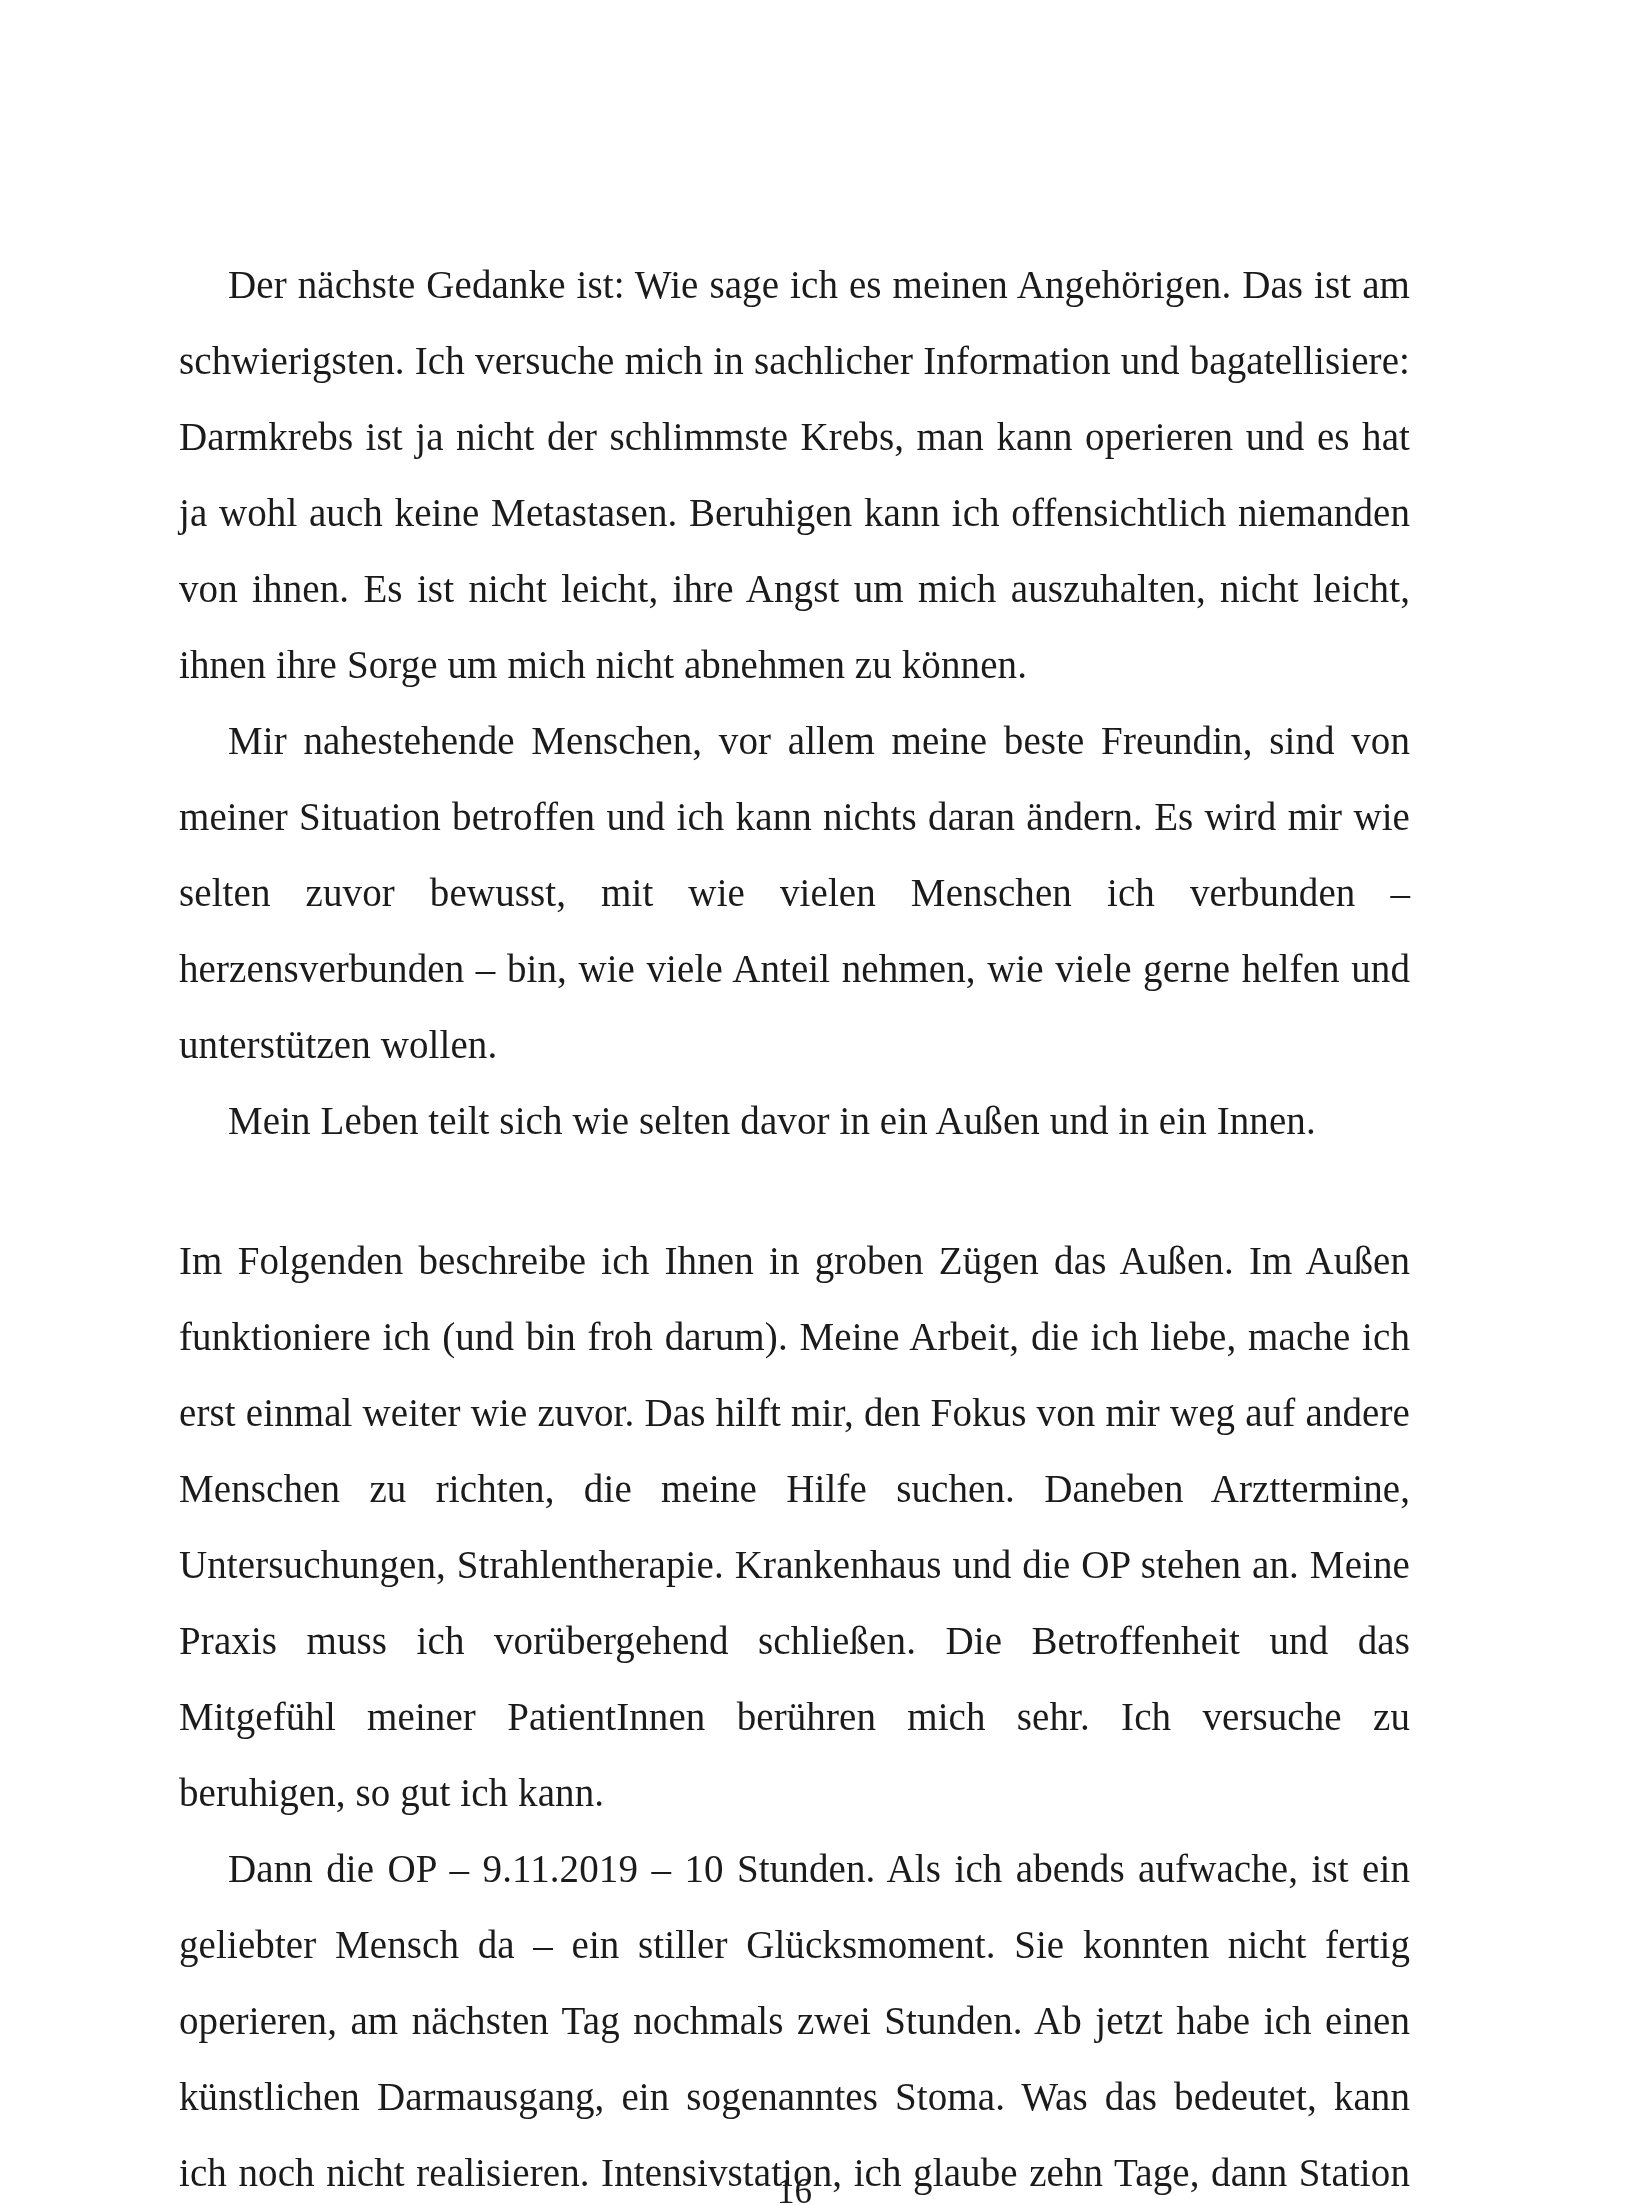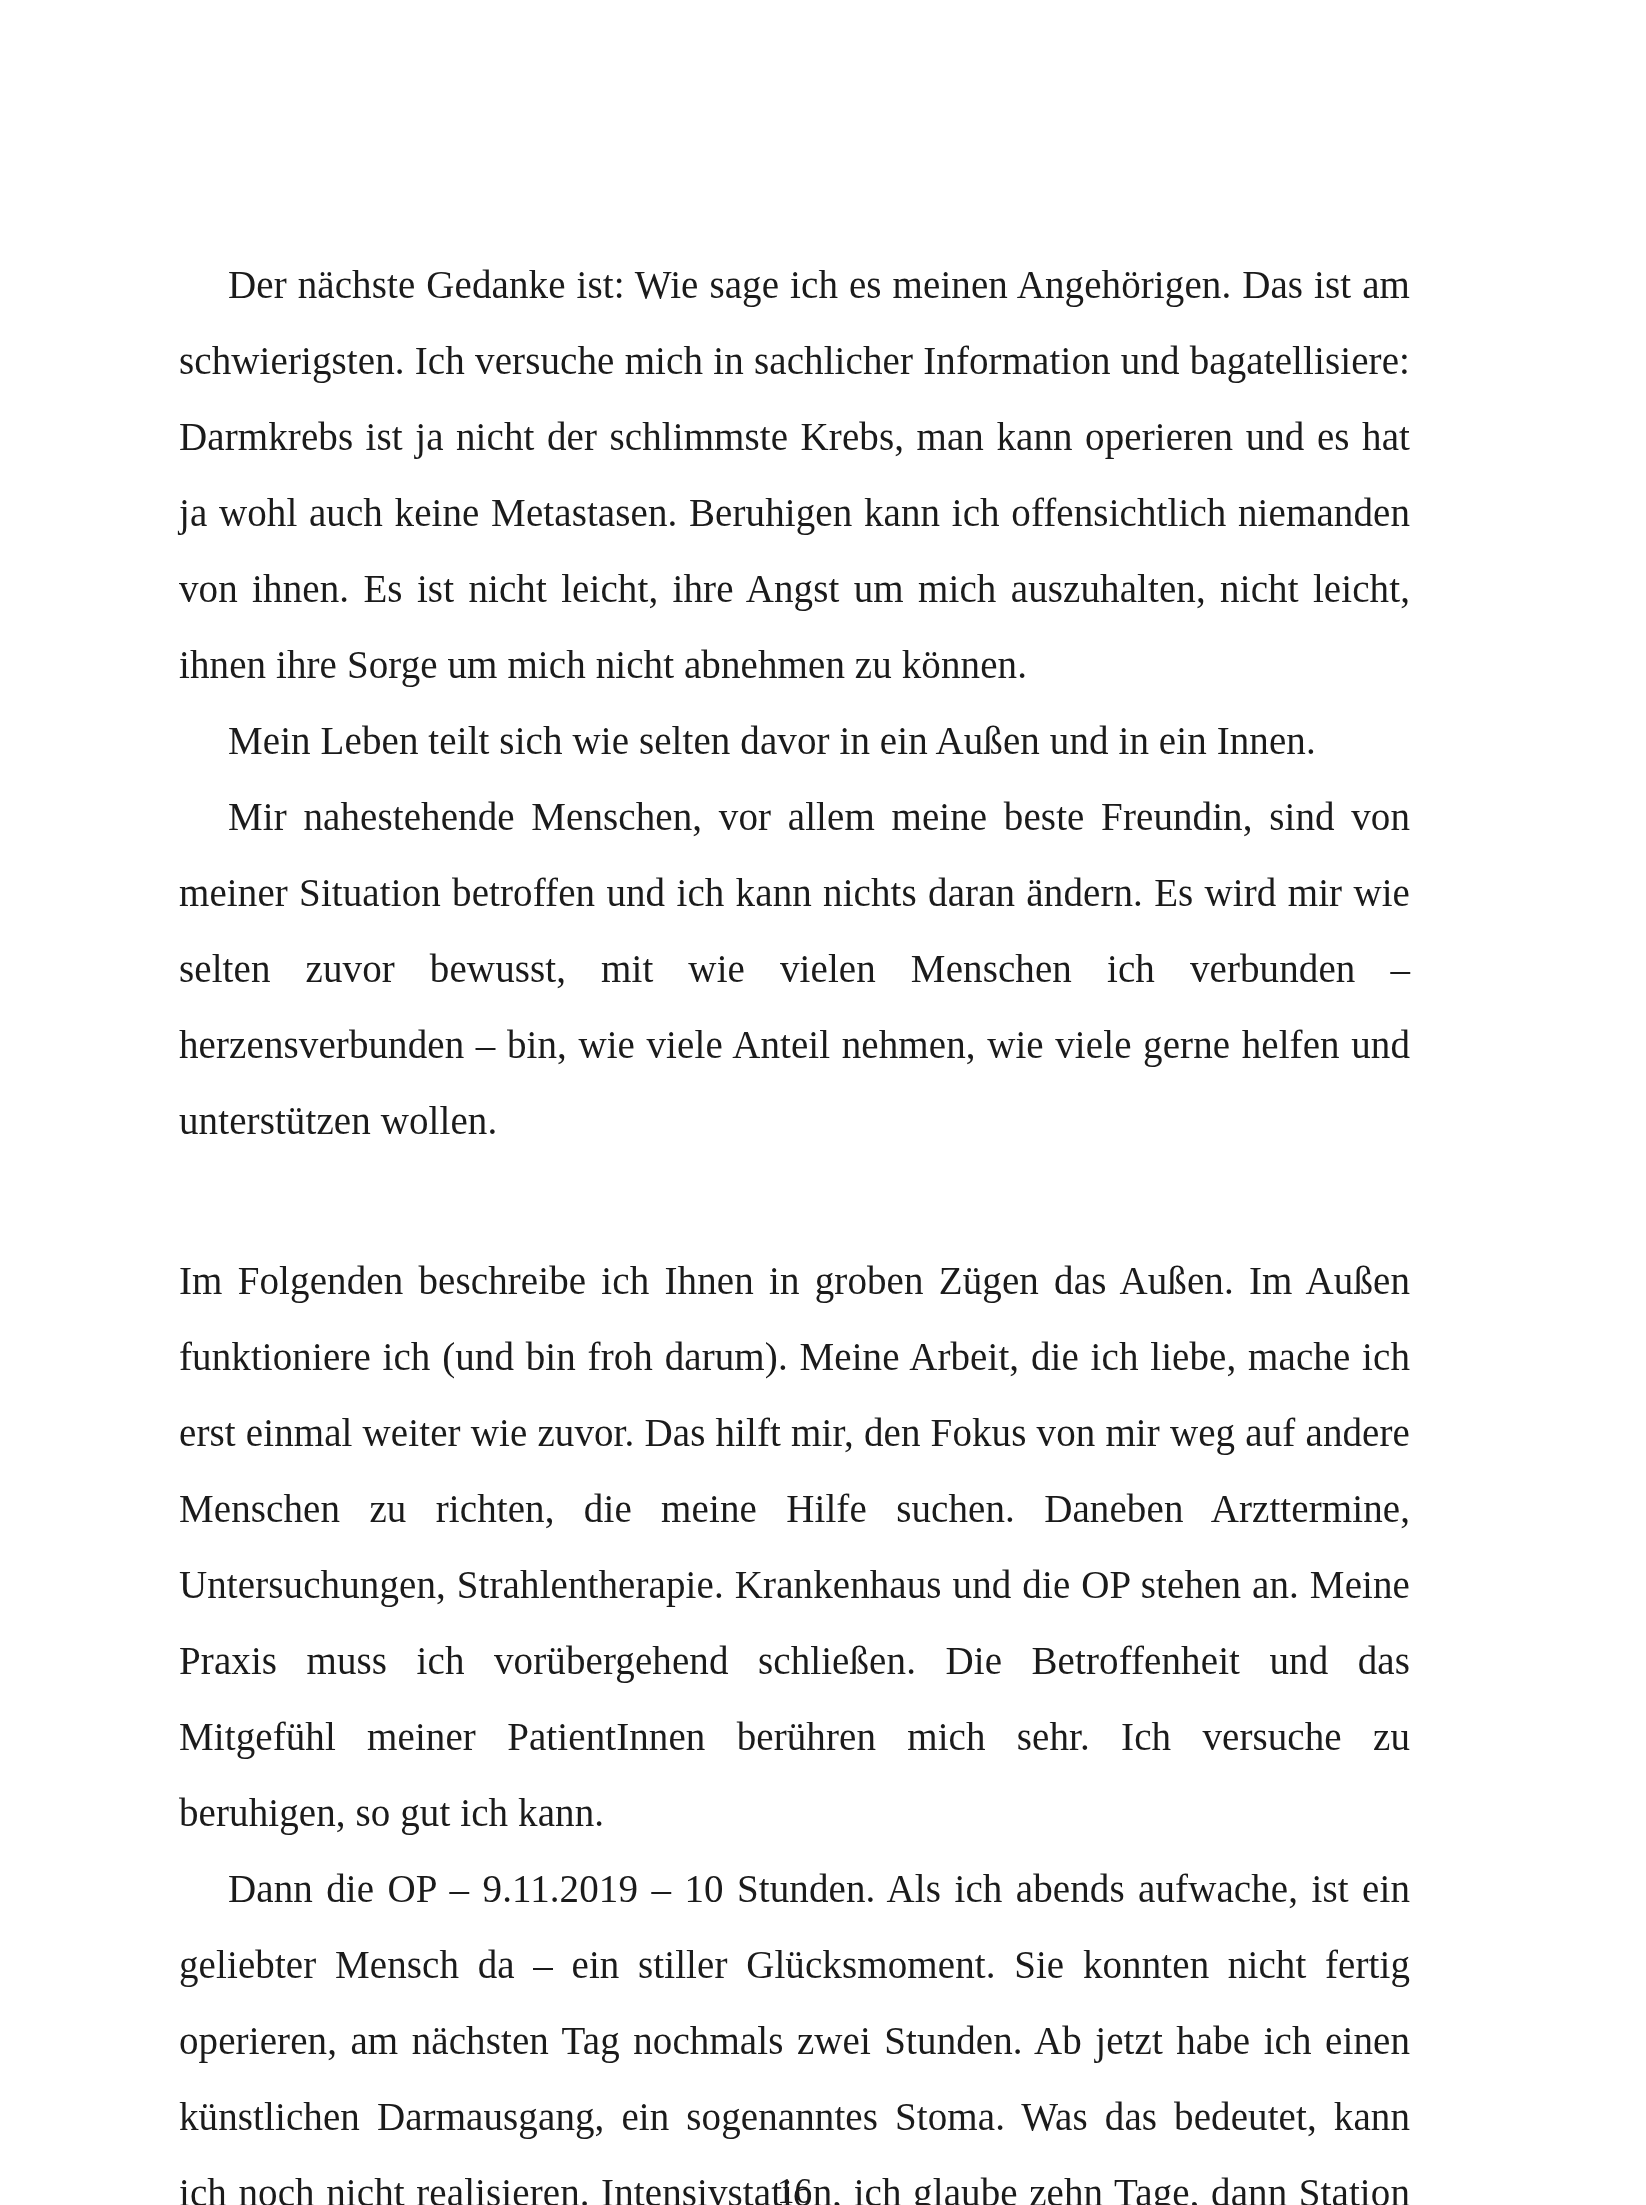--- a/index.html
+++ b/index.html
@@ -27,40 +27,40 @@
     letter-spacing: 0.1px;
   }
   .text-block p {
     margin: 0;
     padding: 0;
   }
   .text-block p.indented {
     text-indent: 49px;
   }
   .text-block p.section-start {
-    margin-top: 84px;
+    margin-top: 64px;
     text-indent: 0;
   }
   .page-number {
     position: absolute;
     left: 179px;
     top: 2174px;
     width: 1231px;
     text-align: center;
     font-size: 35px;
     line-height: 1;
     color: #1b1b1b;
   }
 </style>
 </head>
 <body>
 
 <div class="page">
   <div class="text-block">
     <p class="indented">Der nächste Gedanke ist: Wie sage ich es meinen Angehörigen. Das ist am schwierigsten. Ich versuche mich in sachlicher Information und bagatellisiere: Darmkrebs ist ja nicht der schlimmste Krebs, man kann operieren und es hat ja wohl auch keine Metastasen. Beruhigen kann ich offensichtlich niemanden von ihnen. Es ist nicht leicht, ihre Angst um mich auszuhalten, nicht leicht, ihnen ihre Sorge um mich nicht abnehmen zu können.</p>
+    <p class="indented">Mir nahestehende Menschen, vor allem meine beste Freundin, sind von meiner Situation betroffen und ich kann nichts daran ändern. Es wird mir wie selten zuvor bewusst, mit wie vielen Menschen ich verbunden – herzensverbunden – bin, wie viele Anteil nehmen, wie viele gerne helfen und unterstützen wollen.</p>
     <p class="indented">Mein Leben teilt sich wie selten davor in ein Außen und in ein Innen.</p>
-    <p class="indented">Mir nahestehende Menschen, vor allem meine beste Freundin, sind von meiner Situation betroffen und ich kann nichts daran ändern. Es wird mir wie selten zuvor bewusst, mit wie vielen Menschen ich verbunden – herzensverbunden – bin, wie viele Anteil nehmen, wie viele gerne helfen und unterstützen wollen.</p>
     <p class="section-start">Im Folgenden beschreibe ich Ihnen in groben Zügen das Außen. Im Außen funktioniere ich (und bin froh darum). Meine Arbeit, die ich liebe, mache ich erst einmal weiter wie zuvor. Das hilft mir, den Fokus von mir weg auf andere Menschen zu richten, die meine Hilfe suchen. Daneben Arzttermine, Untersuchungen, Strahlentherapie. Krankenhaus und die OP stehen an. Meine Praxis muss ich vorübergehend schließen. Die Betroffenheit und das Mitgefühl meiner PatientInnen berühren mich sehr. Ich versuche zu beruhigen, so gut ich kann.</p>
     <p class="indented">Dann die OP – 9.11.2019 – 10 Stunden. Als ich abends aufwache, ist ein geliebter Mensch da – ein stiller Glücksmoment. Sie konnten nicht fertig operieren, am nächsten Tag nochmals zwei Stunden. Ab jetzt habe ich einen künstlichen Darmausgang, ein sogenanntes Stoma. Was das bedeutet, kann ich noch nicht realisieren. Intensivstation, ich glaube zehn Tage, dann Station im Dreibettzimmer. Ich bekomme das Bett nahe am Fenster, schaue in die Krone einer mächtigen Kiefer. Wie bin ich dankbar dafür.</p>
   </div>
   <div class="page-number">16</div>
 </div>
 
 
 </body></html>

